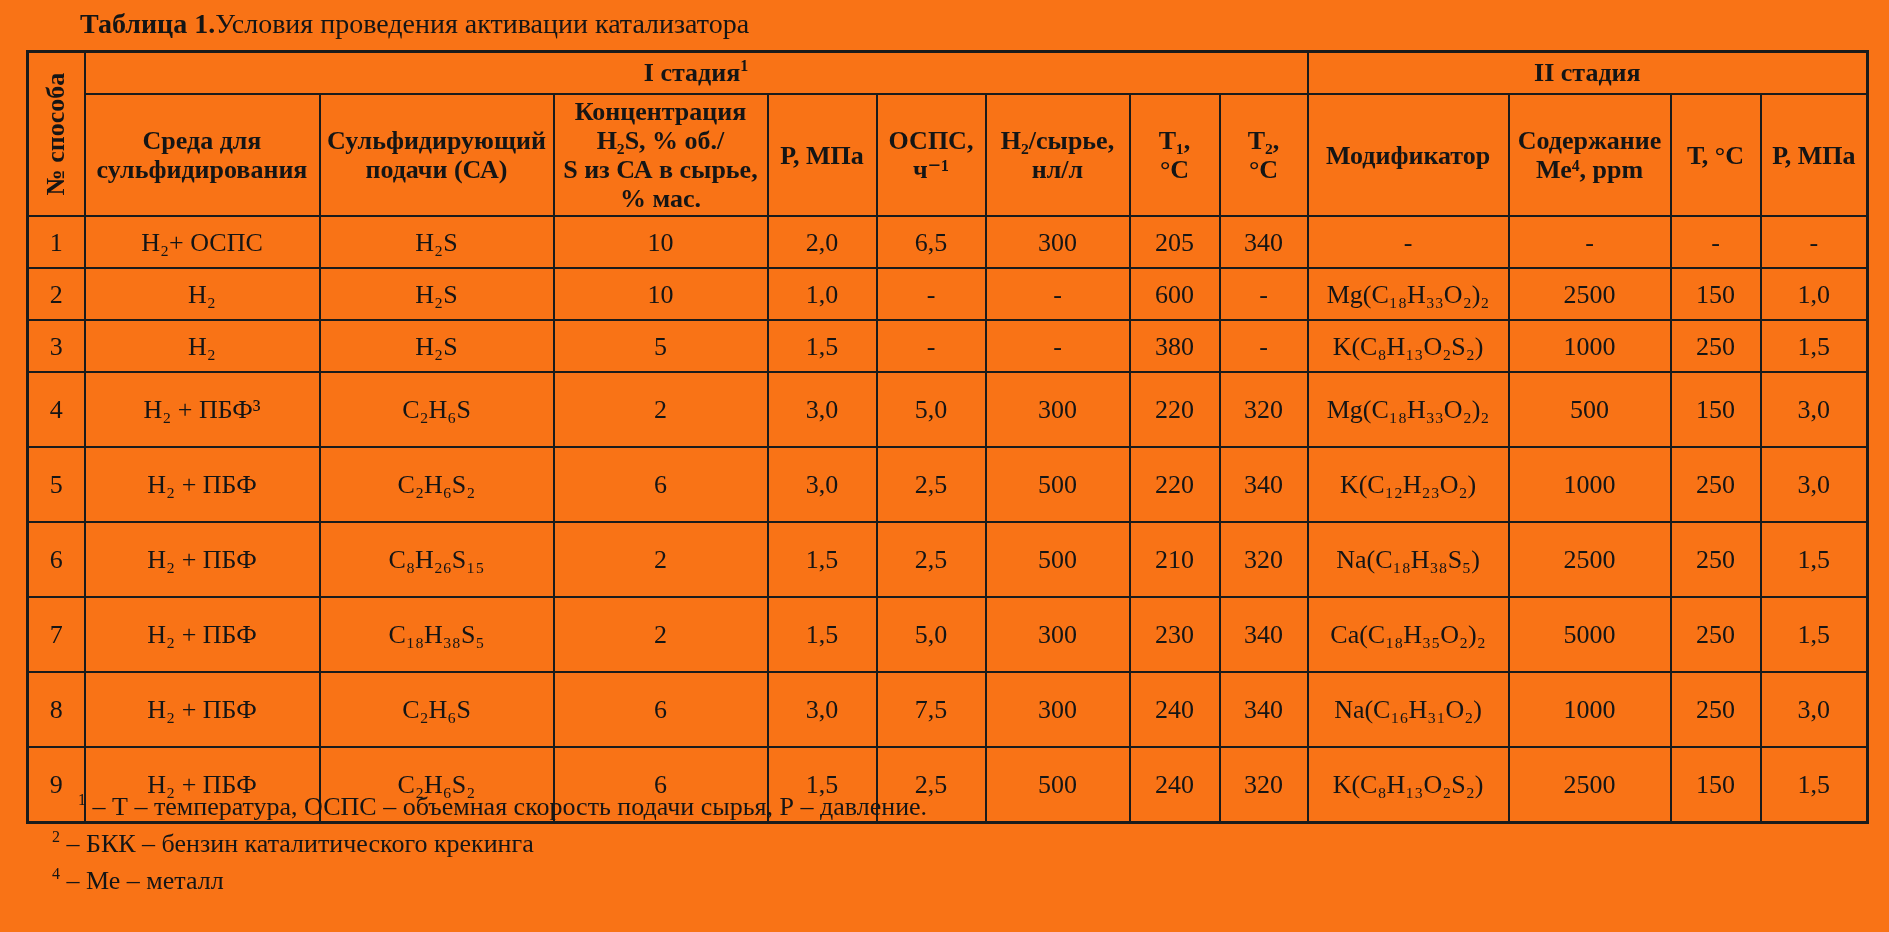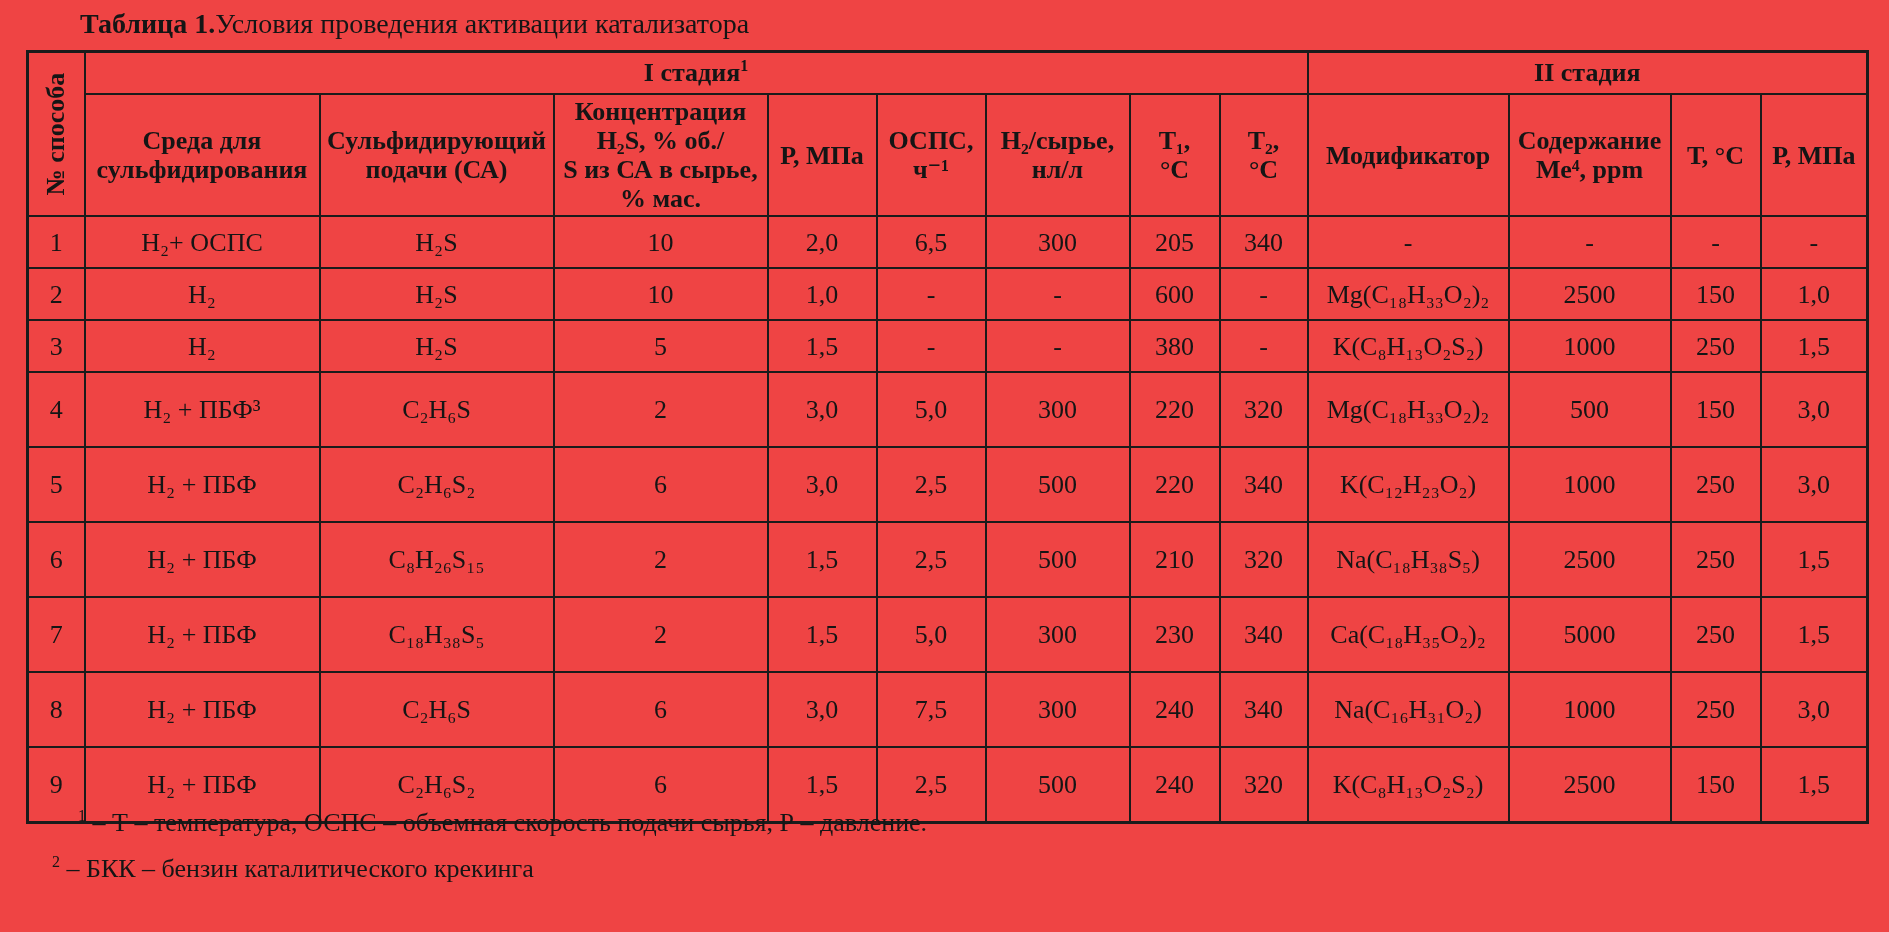--- a/index.html
+++ b/index.html
@@ -6,21 +6,21 @@
     margin: 0;
     padding: 0;
     background: #ffffff;
     font-family: "Liberation Serif", "DejaVu Serif", serif;
     color: #151515;
   }
   .page {
     position: relative;
     width: 1889px;
     height: 932px;
-    background: #ef4444;
+    background: #f97316;
     overflow: hidden;
   }
   .title {
     position: absolute;
     left: 80px;
     top: 8px;
     font-size: 28px;
     white-space: nowrap;
   }
   .title .bold { font-weight: bold; }
@@ -62,21 +62,21 @@
     font-size: 16px;
     line-height: 0;
   }
 
   .footnotes {
     position: absolute;
     left: 52px;
     top: 792px;
     font-size: 26px;
   }
-  .fn { margin-bottom: 7px; white-space: nowrap; margin-top: 16px; }
+  .fn { margin-bottom: 7px; white-space: nowrap; }
   .fn sup { font-size: 16px; line-height: 0; }
   .fn.indent { padding-left: 26px; }
 </style>
 </head>
 <body>
 
 <div class="page">
 
   <div class="title">
     <span class="bold">Таблица 1.</span><span>Условия проведения активации катализатора</span>
@@ -266,15 +266,16 @@
           <td>2500</td>
           <td>150</td>
           <td>1,5</td>
         </tr>
       </tbody>
   </table>
 
   <div class="footnotes">
     <div class="fn indent"><sup>1</sup><span> – Т – температура, ОСПС – объемная скорость подачи сырья, Р – давление.</span></div>
     <div class="fn"><sup>2</sup><span> – БКК – бензин каталитического крекинга</span></div>
+    <div class="fn"><sup>4</sup><span> – Ме – металл</span></div>
   </div>
 
 </div>
 
 </body></html>

